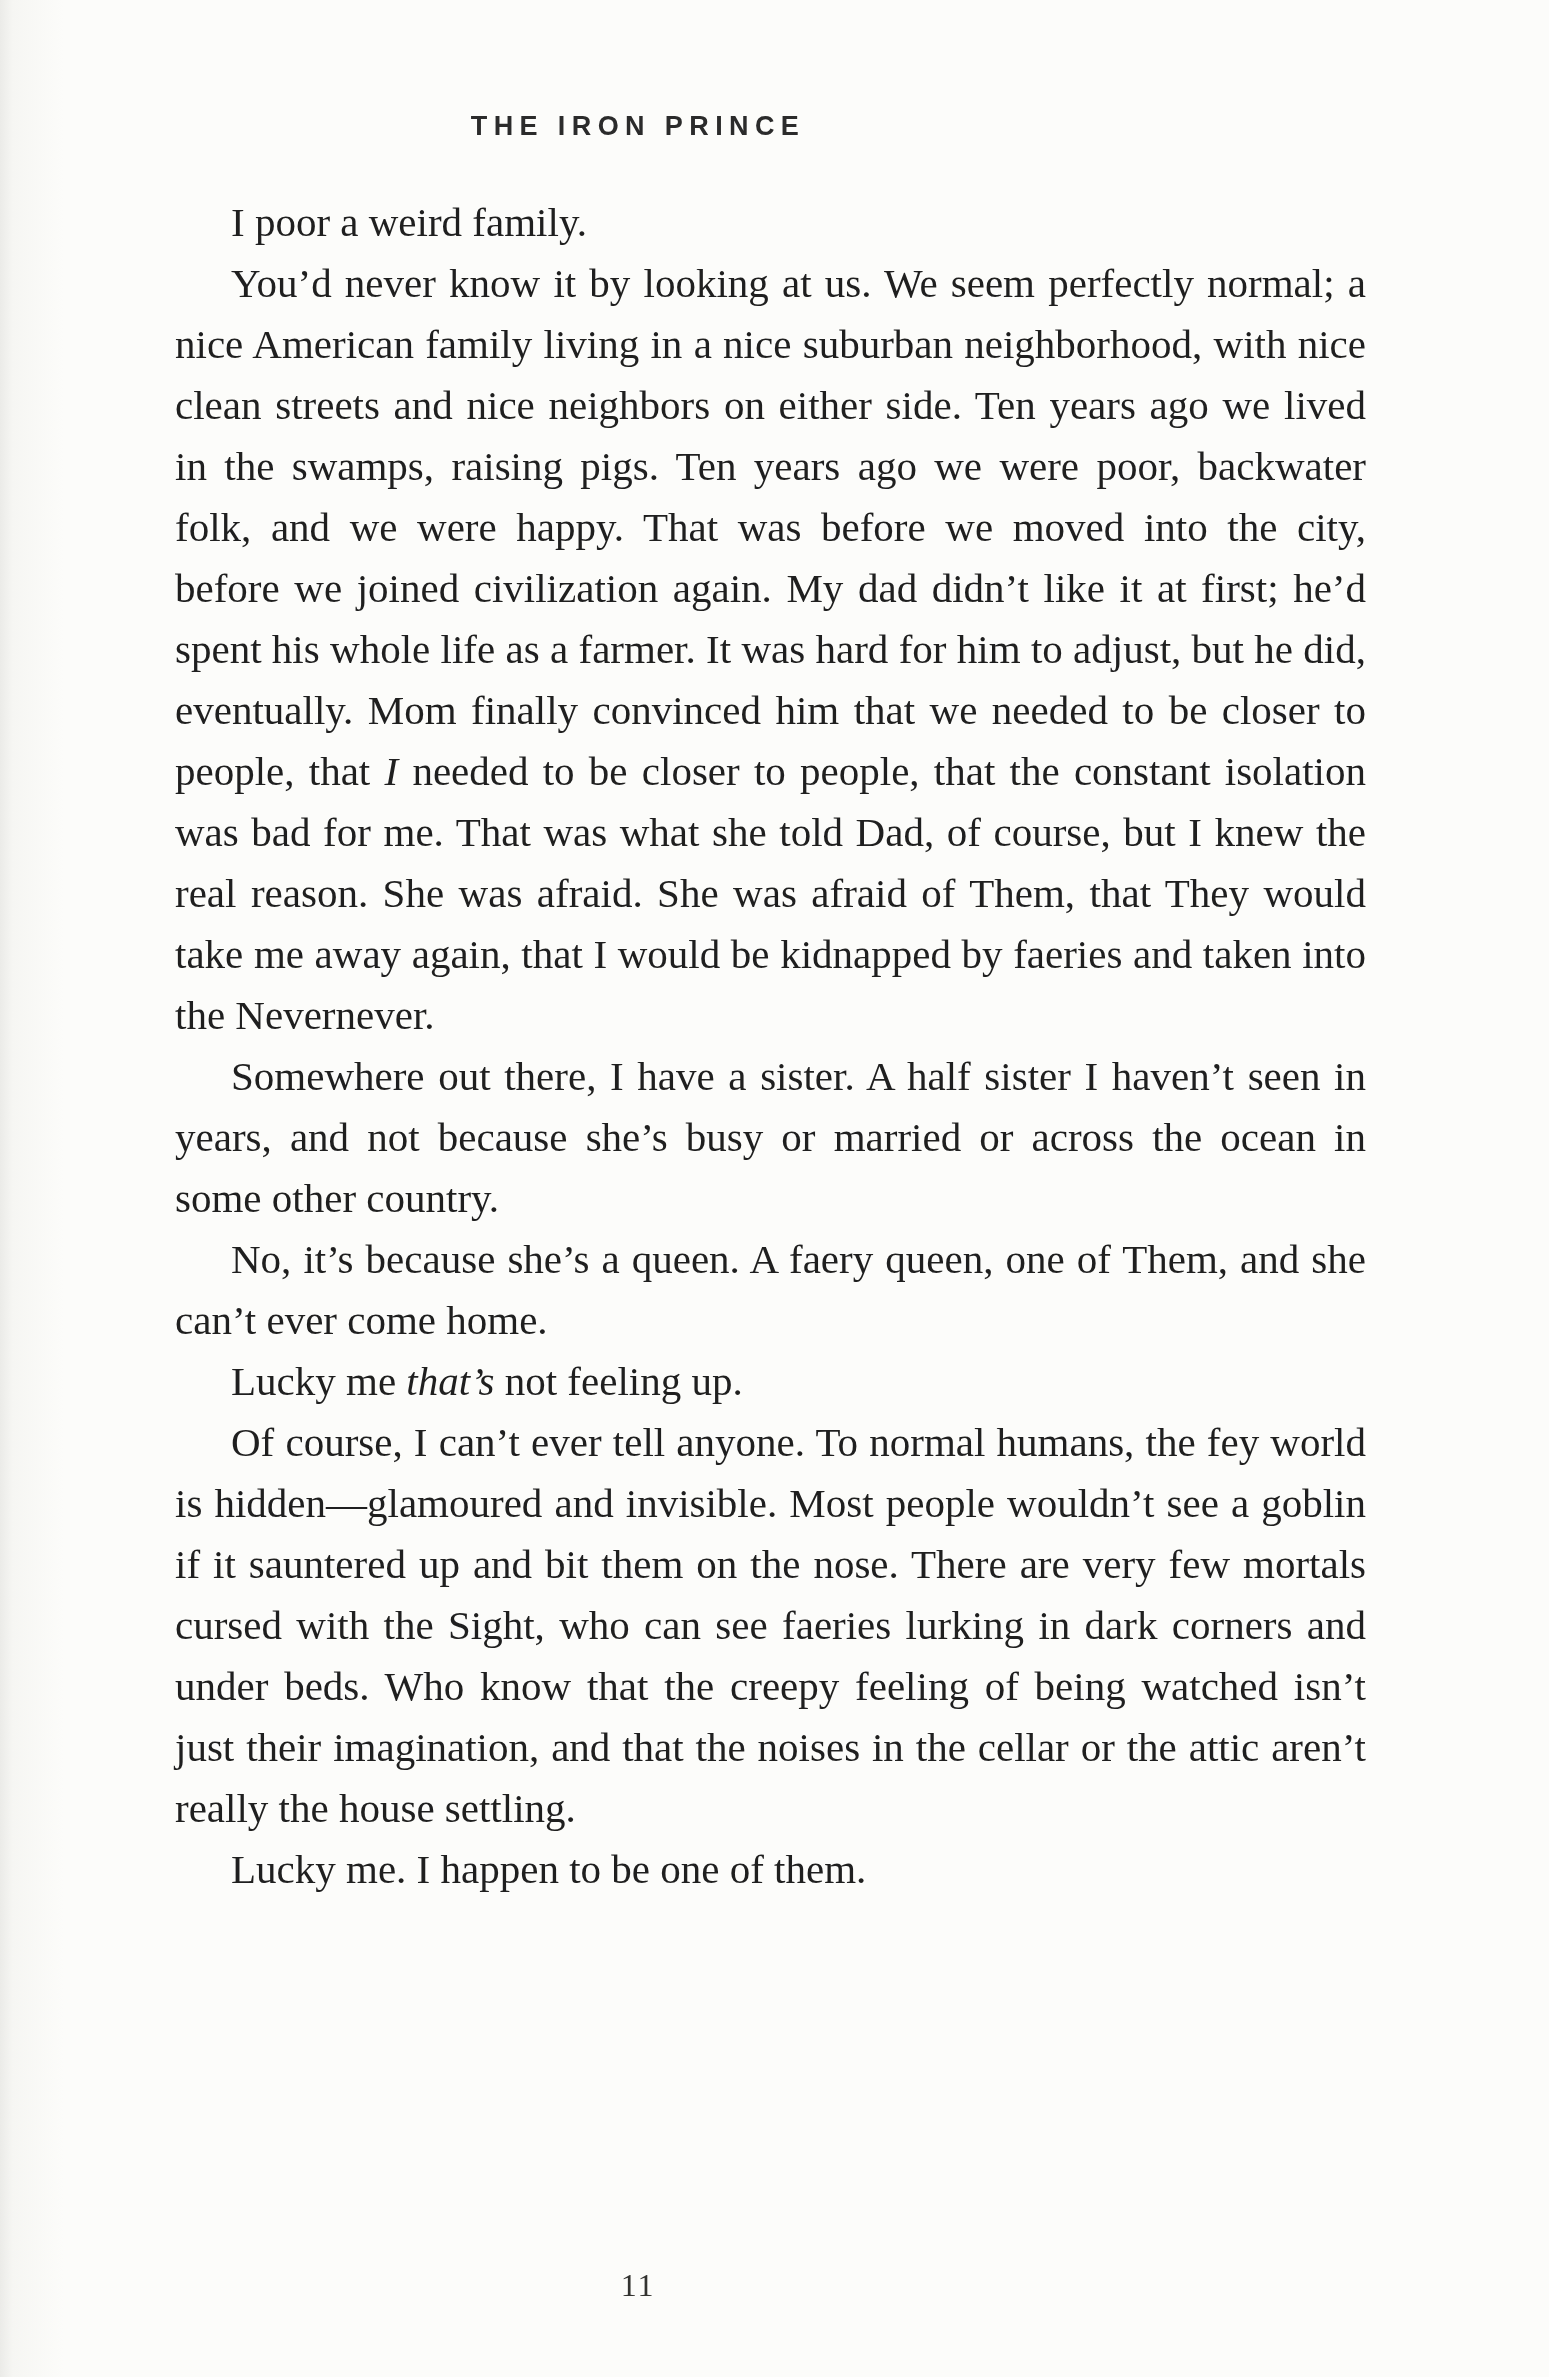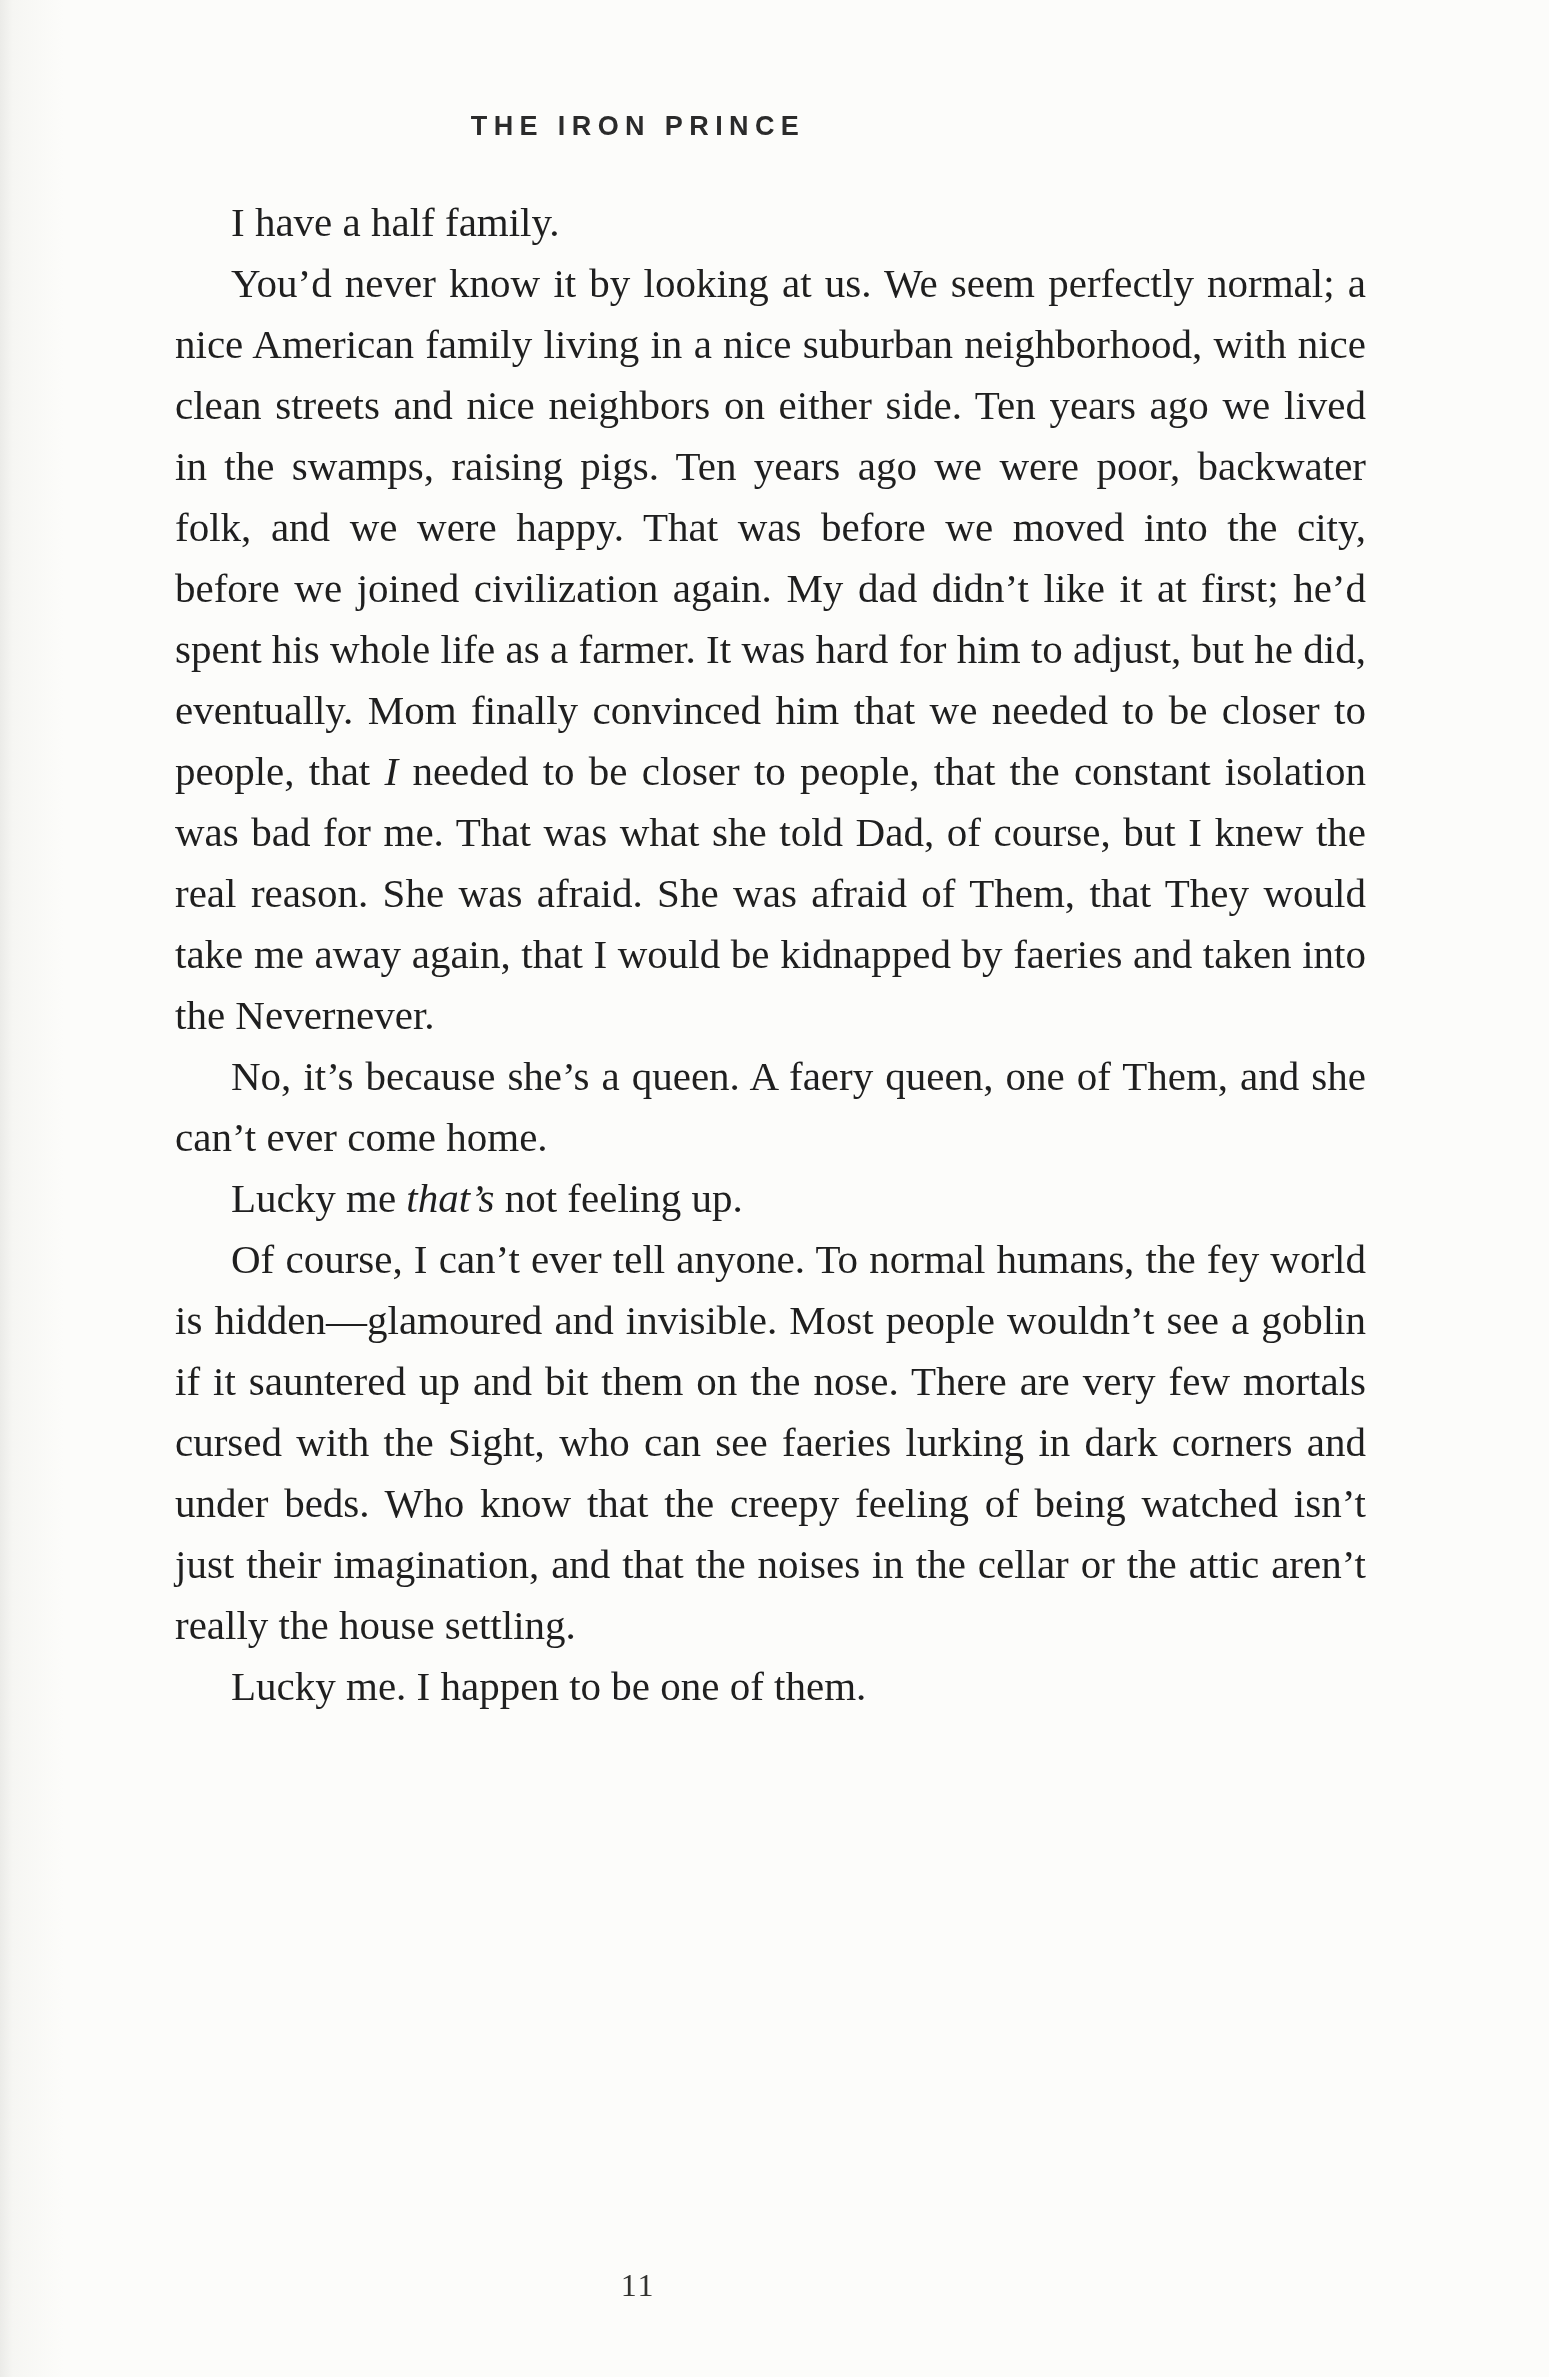--- a/index.html
+++ b/index.html
@@ -75,22 +75,23 @@
   }
 </style>
 </head>
 <body>
 
 <div class="page">
   <div class="running-head">THE IRON PRINCE</div>
 
   <div class="text-column">
     <div class="body-text">
-        <p class="para"><span>I have a half family.</span></p>
+        <p class="para"><span>I poor a weird family.</span></p>
         <p class="para"><span>You’d never know it by looking at us. We seem perfectly normal; a nice American family living in a nice suburban neighborhood, with nice clean streets and nice neighbors on either side. Ten years ago we lived in the swamps, raising pigs. Ten years ago we were poor, backwater folk, and we were happy. That was before we moved into the city, before we joined civilization again. My dad didn’t like it at first; he’d spent his whole life as a farmer. It was hard for him to adjust, but he did, eventually. Mom finally convinced him that we needed to be closer to people, that </span><em>I</em><span> needed to be closer to people, that the constant isolation was bad for me. That was what she told Dad, of course, but I knew the real reason. She was afraid. She was afraid of Them, that They would take me away again, that I would be kidnapped by faeries and taken into the Nevernever.</span></p>
+        <p class="para"><span>Somewhere out there, I have a sister. A half sister I haven’t seen in years, and not because she’s busy or married or across the ocean in some other country.</span></p>
         <p class="para"><span>No, it’s because she’s a queen. A faery queen, one of Them, and she can’t ever come home.</span></p>
         <p class="para"><span>Lucky me </span><em>that’s</em><span> not feeling up.</span></p>
         <p class="para"><span>Of course, I can’t ever tell anyone. To normal humans, the fey world is hidden—glamoured and invisible. Most people wouldn’t see a goblin if it sauntered up and bit them on the nose. There are very few mortals cursed with the Sight, who can see faeries lurking in dark corners and under beds. Who know that the creepy feeling of being watched isn’t just their imagination, and that the noises in the cellar or the attic aren’t really the house settling.</span></p>
         <p class="para"><span>Lucky me. I happen to be one of them.</span></p>
       </div>
   </div>
 
   <div class="page-number">11</div>
 </div>
 

